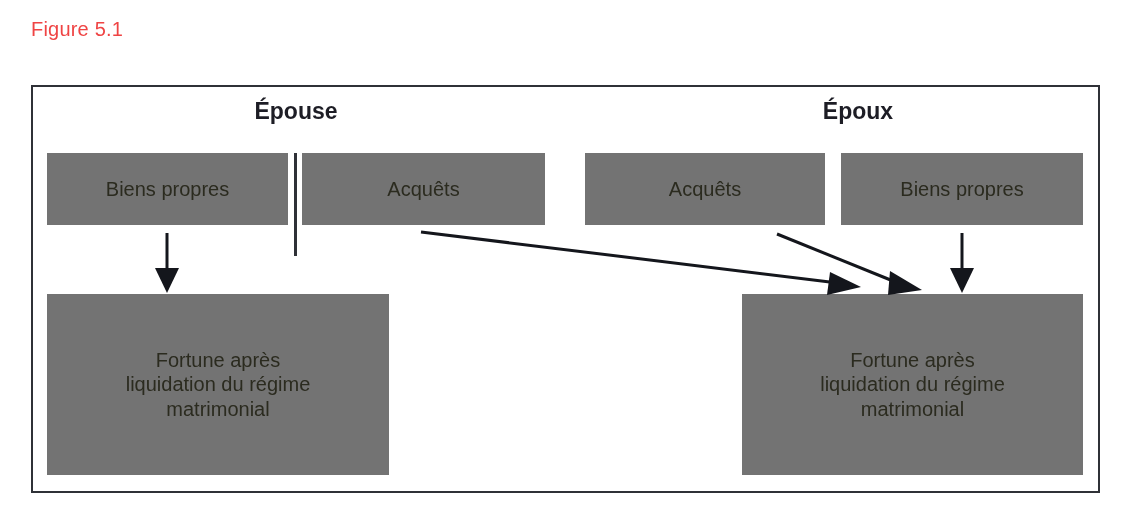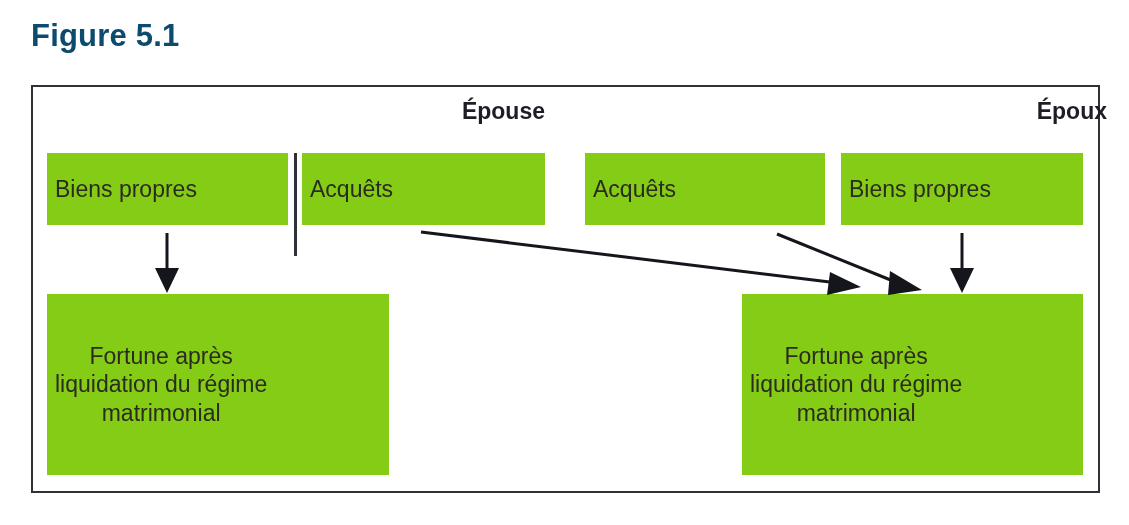--- a/index.html
+++ b/index.html
@@ -21,24 +21,24 @@
     top: 0;
     width: 1129px;
     height: 525px;
   }
 
   
   .figure-title {
     position: absolute;
     left: 31px;
     top: 18px;
-    font-size: 31px;
-    font-weight: bold;
+    font-size: 20px;
+    font-weight: normal;
     letter-spacing: 0.2px;
-    color: #0c4a6e;
+    color: #ef4444;
     white-space: nowrap;
   }
 
   
   .figure-frame {
     position: absolute;
     left: 31px;
     top: 85px;
     width: 1069px;
     height: 408px;
@@ -46,36 +46,36 @@
     background: #ffffff;
     box-sizing: border-box;
   }
 
   
   .col-heading {
     position: absolute;
     font-size: 23px;
     font-weight: bold;
     color: #1d1d25;
-    text-align: right;
+    text-align: center;
     white-space: nowrap;
   }
   #heading-epouse { left: 47px;  top: 98px;  width: 498px; }
   #heading-epoux  { left: 609px; top: 98px;  width: 498px; }
 
   
   .asset-box {
     position: absolute;
-    background: #84cc16;
+    background: #737373;
     color: #2b2b1f;
     display: flex;
     align-items: center;
-    justify-content: flex-start;
+    justify-content: center;
     text-align: center;
-    font-size: 23px;
+    font-size: 20px;
     line-height: 1.22;
     box-sizing: border-box;
   }
 
   
   #box-wife-own    { left: 47px;  top: 153px; width: 241px; height: 72px; }
   #box-wife-acq    { left: 302px; top: 153px; width: 243px; height: 72px; }
   #box-husb-acq    { left: 585px; top: 153px; width: 240px; height: 72px; }
   #box-husb-own    { left: 841px; top: 153px; width: 242px; height: 72px; }
 

